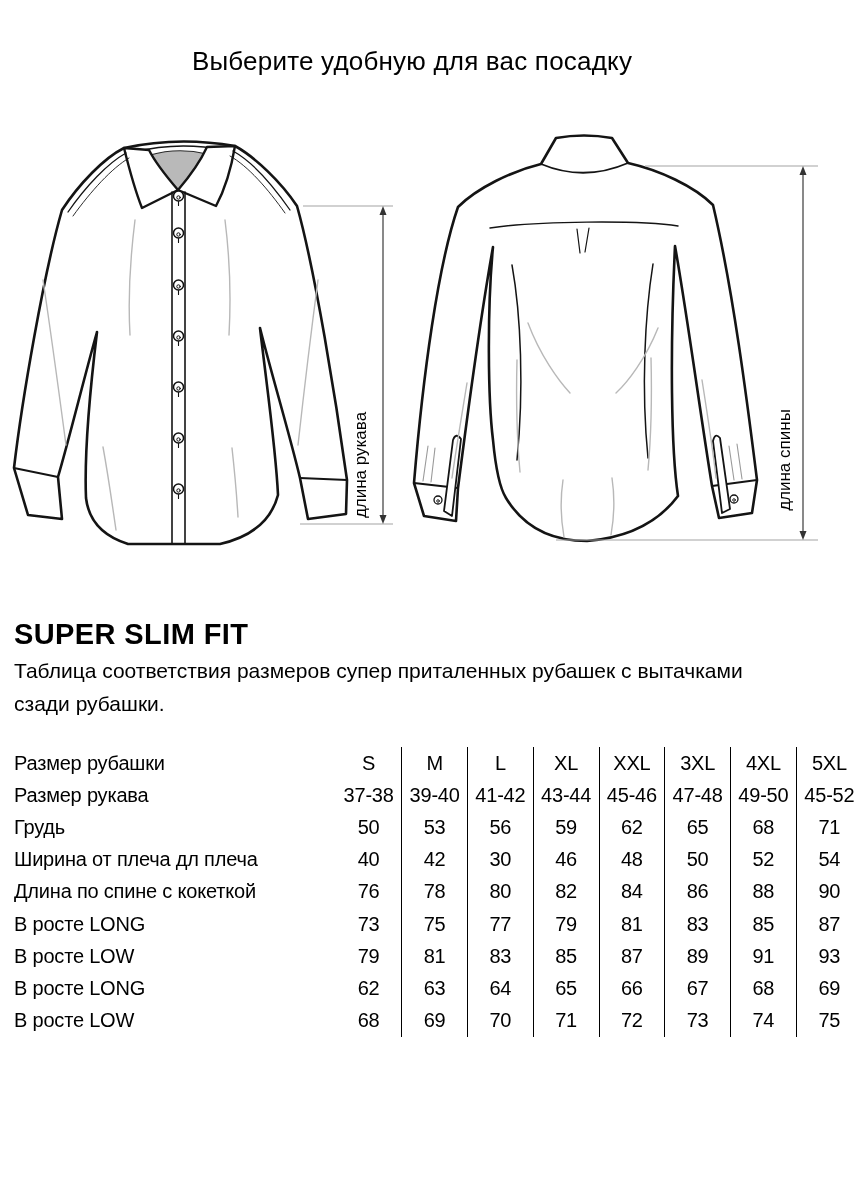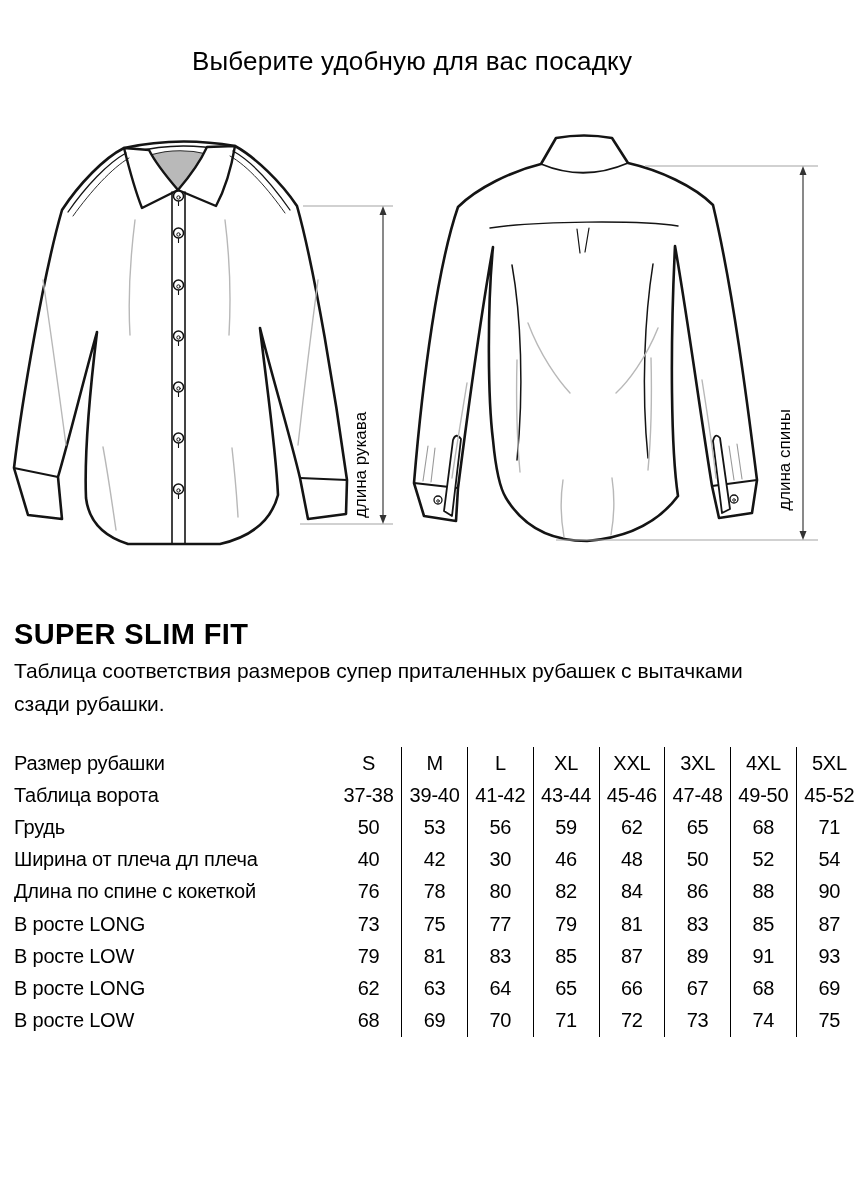--- a/index.html
+++ b/index.html
@@ -232,21 +232,21 @@
           <td class="cell">S</td>
           <td class="cell sep">M</td>
           <td class="cell sep">L</td>
           <td class="cell sep">XL</td>
           <td class="cell sep">XXL</td>
           <td class="cell sep">3XL</td>
           <td class="cell sep">4XL</td>
           <td class="cell sep">5XL</td>
         </tr>
         <tr>
-          <td class="row-label">Таблица ворота</td>
+          <td class="row-label">Размер рукава</td>
           <td class="cell">37-38</td>
           <td class="cell sep">39-40</td>
           <td class="cell sep">41-42</td>
           <td class="cell sep">43-44</td>
           <td class="cell sep">45-46</td>
           <td class="cell sep">47-48</td>
           <td class="cell sep">49-50</td>
           <td class="cell sep">45-52</td>
         </tr>
         <tr>

